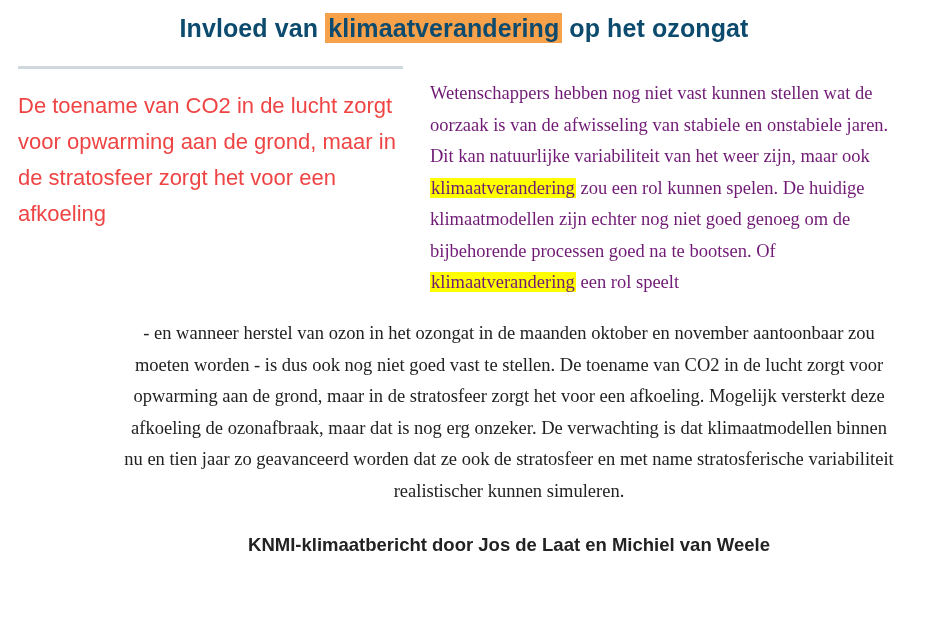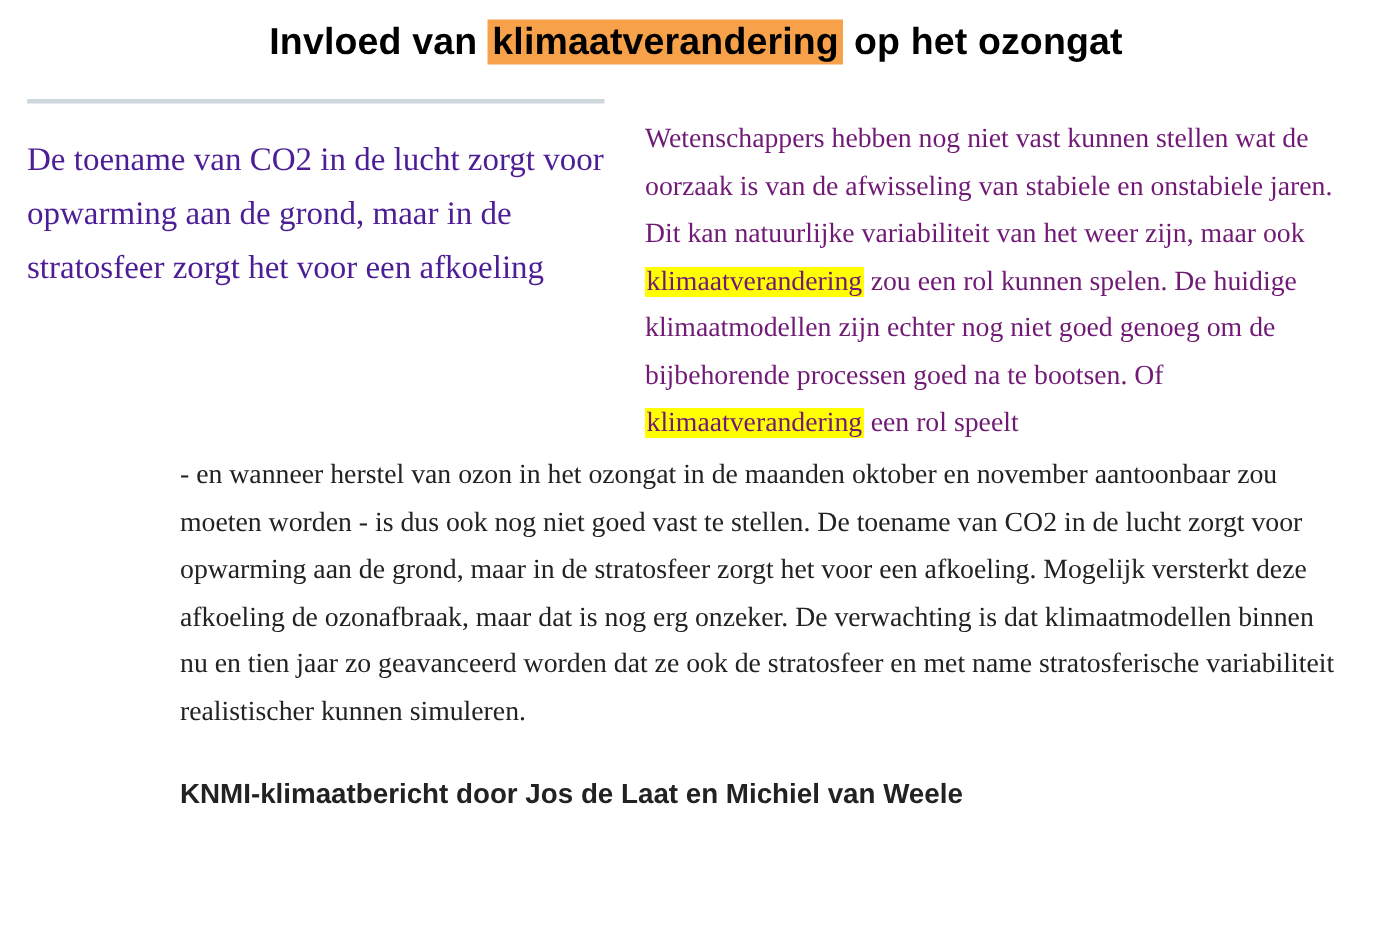--- a/index.html
+++ b/index.html
@@ -19,21 +19,21 @@
     width: 928px;
     height: 627px;
     box-sizing: border-box;
   }
 
   
   .title {
     font-family: "Liberation Sans", sans-serif;
     font-weight: bold;
     font-size: 25px;
-    color: #000000;
+    color: #0c4a6e;
     text-align: center;
     margin: 0;
     padding: 14px 30px 0 30px;
     letter-spacing: 0.1px;
   }
   .hl-orange {
     background: #f7a14b;
     padding: 1px 3px;
   }
   .hl-yellow {
@@ -57,24 +57,24 @@
     top: 78px;
     left: 0;
     width: 928px;
     height: 222px;
   }
   .lead {
     position: absolute;
     left: 18px;
     top: 10px;
     width: 390px;
-    font-family: Liberation Serif, serif;
+    font-family: Liberation Sans, sans-serif;
     font-size: 22px;
     line-height: 36px;
-    color: #4c1d95;
+    color: #ef4444;
     font-weight: normal;
   }
   .col-right {
     position: absolute;
     left: 430px;
     top: 0;
     width: 468px;
     font-size: 18.5px;
     line-height: 31.5px;
     text-align: left;
@@ -82,24 +82,25 @@
   }
 
   
   .body-wrap {
     position: absolute;
     top: 302px;
     left: 120px;
     width: 778px;
   }
   .body-wrap p {
-    margin: 0 0 22px 0;
+    margin: 16px 0 22px 0;
     font-size: 18.5px;
     line-height: 31.5px;
     color: #222;
+    text-align: center;
   }
   .byline {
     font-family: "Liberation Sans", sans-serif;
     font-weight: bold;
     font-size: 16.5px;
     color: #1a1a1a;
     margin: 0;
   }
 </style>
 </head>

